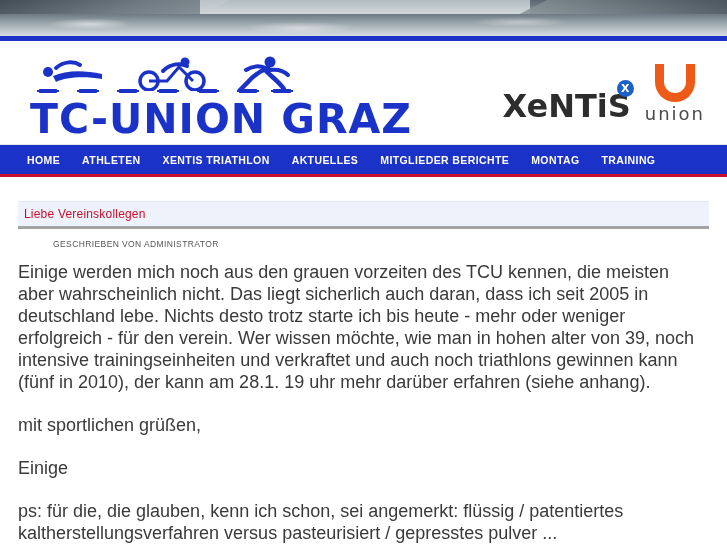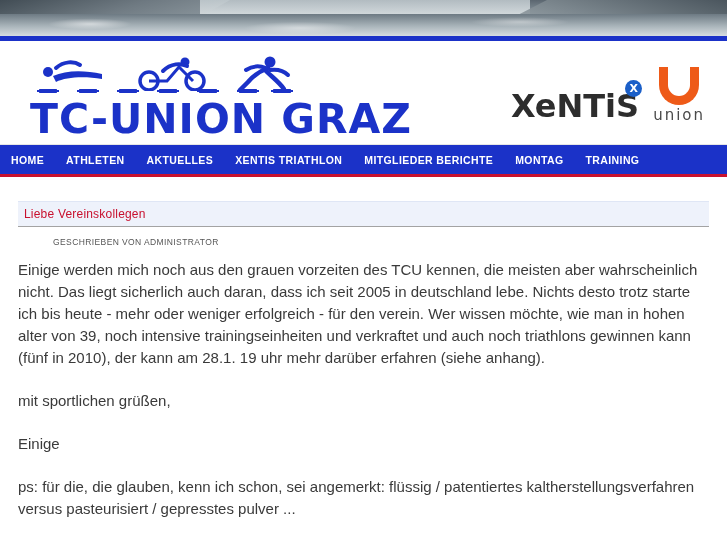--- a/index.html
+++ b/index.html
@@ -165,34 +165,34 @@
     width: 40px;
     height: 38px;
     border: 9px solid #ee5a18;
     border-top: none;
     border-radius: 0 0 22px 22px;
     box-sizing: border-box;
   }
   .union-logo .u-text {
     margin-top: 3px;
     font-family: "DejaVu Sans", sans-serif;
-    font-size: 15px;
+    font-size: 18px;
     letter-spacing: 2px;
     color: #4a4a4a;
   }
 
   
   .navbar {
     width: 727px;
     height: 32px;
     background: #1b32c8;
     display: flex;
     align-items: center;
     box-sizing: border-box;
-    padding: 0 0;
+    padding: 0 16px;
     border-bottom: 3px solid #c8102e;
   }
   .navbar .nav-item {
     color: #ffffff;
     font-size: 10.5px;
     font-weight: bold;
     letter-spacing: .4px;
     padding: 0 11px;
     line-height: 32px;
     white-space: nowrap;
@@ -203,21 +203,21 @@
   .content {
     width: 727px;
     box-sizing: border-box;
     padding: 0 18px;
     background: #ffffff;
   }
   .article-title-bar {
     margin-top: 24px;
     background: #eef2fb;
     border-top: 1px solid #dfe6f5;
-    border-bottom: 1px solid #a3a3a3;
+    border-bottom: 3px solid #a3a3a3;
     padding: 5px 6px;
   }
   .article-title {
     color: #c8102e;
     font-size: 12px;
     font-weight: normal;
     margin: 0;
     letter-spacing: .2px;
   }
   .article-meta {
@@ -226,21 +226,21 @@
     letter-spacing: .4px;
     color: #555555;
     text-transform: uppercase;
     margin-left: 35px;
   }
   .article-meta .meta-line {
     margin-bottom: 2px;
   }
   .article-body {
     margin-top: 12px;
-    font-size: 15px;
+    font-size: 18px;
     line-height: 22px;
     color: #3a3a3a;
   }
   .article-body p {
     margin: 0 0 21px 0;
   }
 </style>
 </head>
 <body>
 
@@ -294,22 +294,22 @@
     <div class="union-logo">
       <div class="u-mark"></div>
       <div class="u-text">union</div>
     </div>
   </div>
 </div>
 
 <nav class="navbar">
   <div class="nav-item">HOME</div>
   <div class="nav-item">ATHLETEN</div>
+  <div class="nav-item">XENTIS TRIATHLON</div>
   <div class="nav-item">AKTUELLES</div>
-  <div class="nav-item">XENTIS TRIATHLON</div>
   <div class="nav-item">MITGLIEDER BERICHTE</div>
   <div class="nav-item">MONTAG</div>
   <div class="nav-item">TRAINING</div>
 
 </nav>
 
 <div class="content">
 
   <div class="article-title-bar">
     <h1 class="article-title">Liebe Vereinskollegen</h1>

